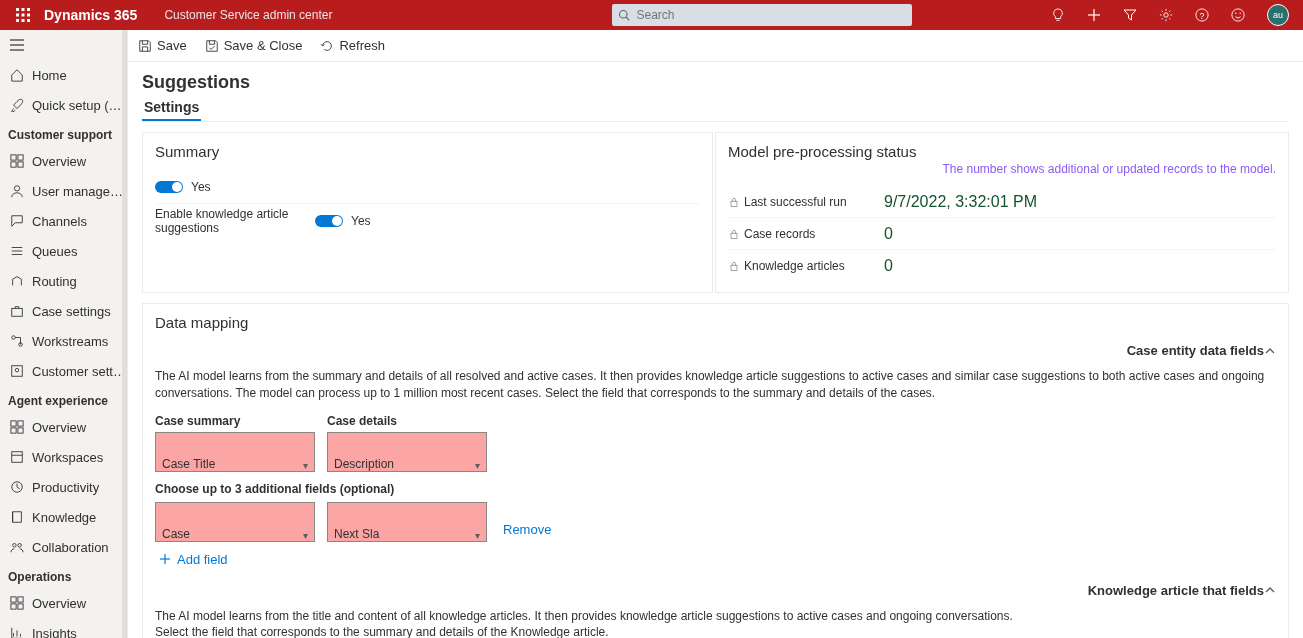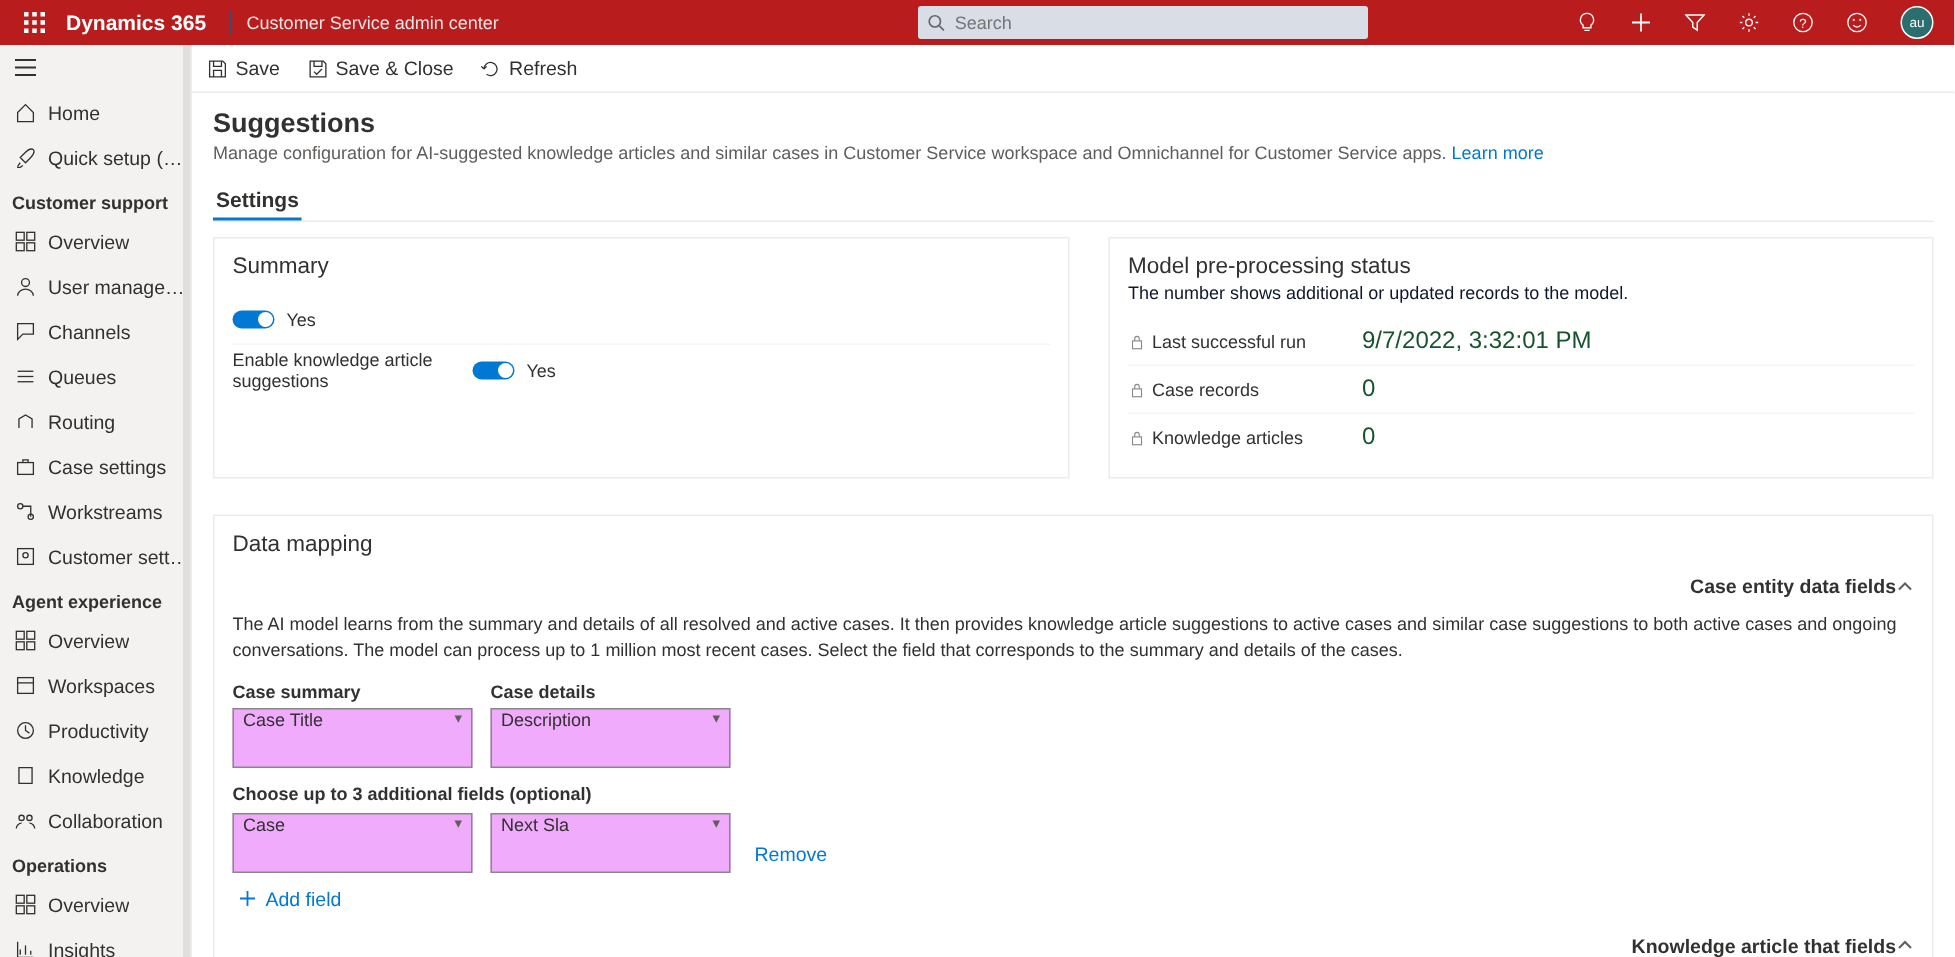--- a/index.html
+++ b/index.html
@@ -35,26 +35,26 @@
 .content { flex:1; overflow-y:auto; background:#fff; }
 .cmd-bar { height:32px; border-bottom:1px solid #edebe9; display:flex; align-items:center; padding-left:10px; gap:18px; }
 .cmd-btn { display:flex; align-items:center; gap:5px; cursor:pointer; font-size:13px; color:#323130; }
 .page-body { padding: 10px 14px 20px 14px; }
 .page-title { font-size:18px; font-weight:600; margin-bottom:2px; }
 .page-desc { font-size:12px; color:#605e5c; margin-bottom:12px; }
 .page-desc a { color:#0078d4; text-decoration:none; cursor:pointer; }
 .tab-row { border-bottom:1px solid #edebe9; margin-bottom:10px; }
 .tab { display:inline-block; font-size:14px; font-weight:600; padding:4px 2px; border-bottom:2px solid #0078d4; }
 
-.two-col { display:flex; gap:26px; margin-bottom:24px; }
+.two-col { display:flex; gap:2px; margin-bottom:10px; }
 .card { border:1px solid #edebe9; padding:10px 12px; }
 .card.left { width: 571px; }
 .card.right { flex:1; }
 .card-title { font-size:15px; color:#323130; margin-bottom:10px; }
-.card-sub { font-size:12px; color:#0f172a; margin-top:-8px; margin-bottom:10px; }
+.card-sub { font-size:12px; color:#8b5cf6; margin-top:-8px; margin-bottom:10px;text-align:right; }
 
 .toggle-row { display:flex; align-items:center; height:34px; border-bottom:1px solid #f5f5f5; }
 .toggle-row:last-child { border-bottom:none; }
 .toggle-label { width:160px; font-size:12px; color:#323130; }
 .toggle { width:28px; height:12px; background:#0078d4; border-radius:7px; position:relative; cursor:pointer; margin-right:8px; }
 .toggle::after { content:""; position:absolute; width:10px; height:10px; background:#fff; border-radius:50%; top:1px; right:1px; }
 .toggle-val { font-size:12px; }
 
 .status-row { display:flex; align-items:center; height:32px; border-bottom:1px solid #f5f5f5; }
 .status-row:last-child { border-bottom:none; }
@@ -65,21 +65,21 @@
 .section { border:1px solid #edebe9; padding:10px 12px; }
 .section-title { font-size:15px; margin-bottom:10px; }
 .expander { display:flex; align-items:center; justify-content:flex-end; cursor:pointer; padding:2px 0; }
 .expander-title { font-size:13px; font-weight:600; color:#323130; }
 .chev { color:#605e5c; }
 .help-text { font-size:12px; color:#323130; margin:8px 0 12px 0; line-height:1.4; }
 
 .field-row { display:flex; gap:12px; align-items:flex-end; margin-bottom:10px; }
 .field-col { display:flex; flex-direction:column; }
 .field-label { font-size:12px; font-weight:600; margin-bottom:4px; }
-.select-box { width:160px; height:40px; border:1px solid #8a8886; display:flex; align-items:flex-start; justify-content:space-between; padding:0 6px; font-size:12px; cursor:pointer; background:#f0abfc; }
+.select-box { width:160px; height:40px; border:1px solid #8a8886; display:flex; align-items:flex-end; justify-content:space-between; padding:0 6px; font-size:12px; cursor:pointer; background:#fca5a5; }
 .select-box .caret { color:#605e5c; font-size:10px; }
 .link-btn { color:#0078d4; font-size:13px; cursor:pointer; background:none; border:none; padding:0 4px; height:24px; }
 .add-field { display:flex; align-items:center; gap:6px; color:#0078d4; cursor:pointer; font-size:13px; margin-top:4px; margin-left:4px; }
 
 svg { display:block; }
 </style>
 </head>
 <body>
 
 <div class="top-header">
@@ -311,23 +311,20 @@
       <div class="cmd-btn">
         <svg width="14" height="14" viewBox="0 0 16 16">
             <path d="M3 8a5 5 0 1 1 2 4M3 8l-2-2M3 8l2-2" fill="none" stroke="#323130"></path>
           </svg>
         <span>Refresh</span>
       </div>
     </div>
 
     <div class="page-body">
       <div class="page-title">Suggestions</div>
-      <div class="page-desc">
-        <span>Manage configuration for AI-suggested knowledge articles and similar cases in Customer Service workspace and Omnichannel for Customer Service apps. </span><a>Learn more</a>
-      </div>
       <div class="tab-row">
         <div class="tab">Settings</div>
       </div>
 
       <div class="two-col">
 
         <div class="card left">
           <div class="card-title">Summary</div>
           <div class="toggle-row">
             <div class="toggle"></div>

